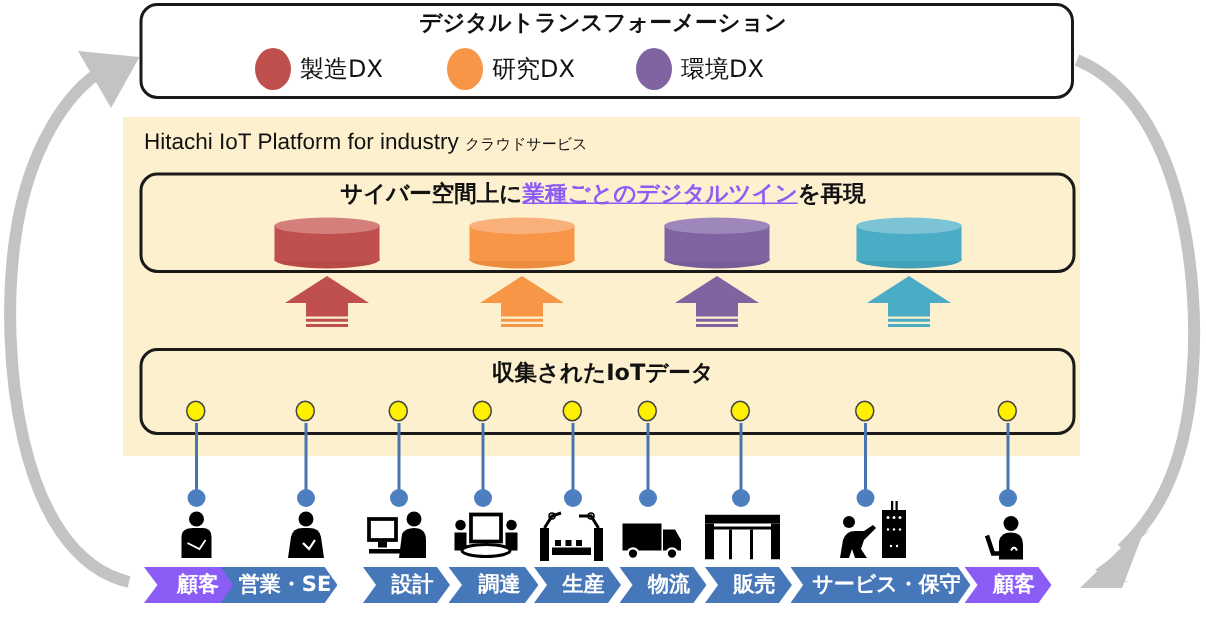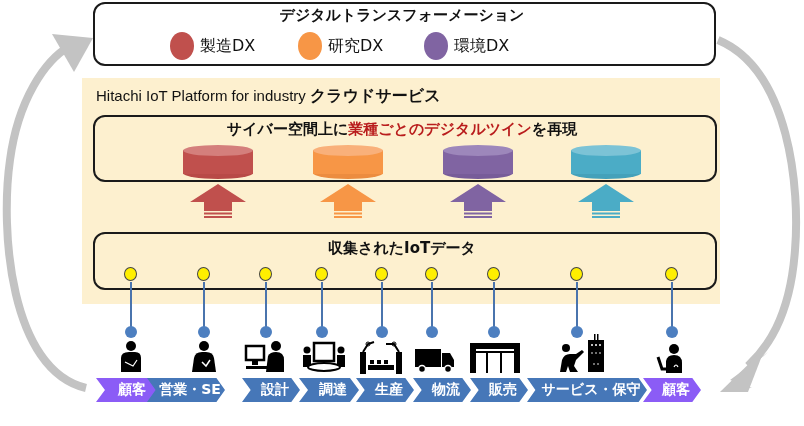--- a/index.html
+++ b/index.html
@@ -5,24 +5,24 @@
   html, body { margin:0; padding:0; background:#ffffff; }
   body { width:804px; height:426px; position:relative; overflow:hidden; font-family:"DejaVu Sans","Liberation Sans",sans-serif; color:#111; }
   .abs { position:absolute; }
   .top-box { left:93px; top:2px; width:623px; height:64px; border:2px solid #1a1a1a; border-radius:12px; background:#fff; box-sizing:border-box; }
   .top-title { left:0; right:0; top:6px; text-align:center; font-size:15px; font-weight:bold; }
   .legend-row { left:0; right:0; top:32px; height:28px; }
   .legend-item { position:absolute; top:0; display:flex; align-items:center; gap:6px; font-size:16px; }
   .legend-dot { width:24px; height:28px; border-radius:50%; display:inline-block; }
   .panel { left:82px; top:78px; width:638px; height:226px; background:#fdf0cf; }
   .panel-title { left:96px; top:86px; font-family:"Liberation Sans",sans-serif; font-size:15px; color:#111; }
-  .panel-title .jp { font-weight:bold; font-family:"DejaVu Sans",sans-serif; font-size:16px; }
+  .panel-title .jp { font-weight:normal; font-family:"DejaVu Sans",sans-serif; font-size:10px; }
   .cyber-box { left:93px; top:115px; width:624px; height:67px; border:2px solid #1a1a1a; border-radius:12px; box-sizing:border-box; }
   .cyber-title { left:0; right:0; top:120px; text-align:center; font-size:15px; font-weight:bold; }
-  .cyber-title .hl { color:#b91c1c; }
+  .cyber-title .hl { color:#8b5cf6; text-decoration:underline; }
   .cyl { position:absolute; width:70px; height:34px; }
   .cyl .body { position:absolute; left:0; top:5px; width:70px; height:24px; }
   .cyl .bottom { position:absolute; left:0; top:22px; width:70px; height:12px; border-radius:50%; }
   .cyl .topface { position:absolute; left:0; top:0; width:70px; height:11px; border-radius:50%; }
   .up-arrow { position:absolute; width:56px; height:34px; }
   .iot-box { left:93px; top:232px; width:624px; height:58px; border:2px solid #1a1a1a; border-radius:12px; box-sizing:border-box; }
   .iot-title { left:0; right:0; top:239px; text-align:center; font-size:15px; font-weight:bold; }
   .ydot { position:absolute; width:13px; height:14px; border-radius:50%; background:#ffef00; border:1.5px solid #444; box-sizing:border-box; }
   .vline { position:absolute; width:2px; background:#4a74ad; }
   .bdot { position:absolute; width:12px; height:12px; border-radius:50%; background:#4d7fc0; }

